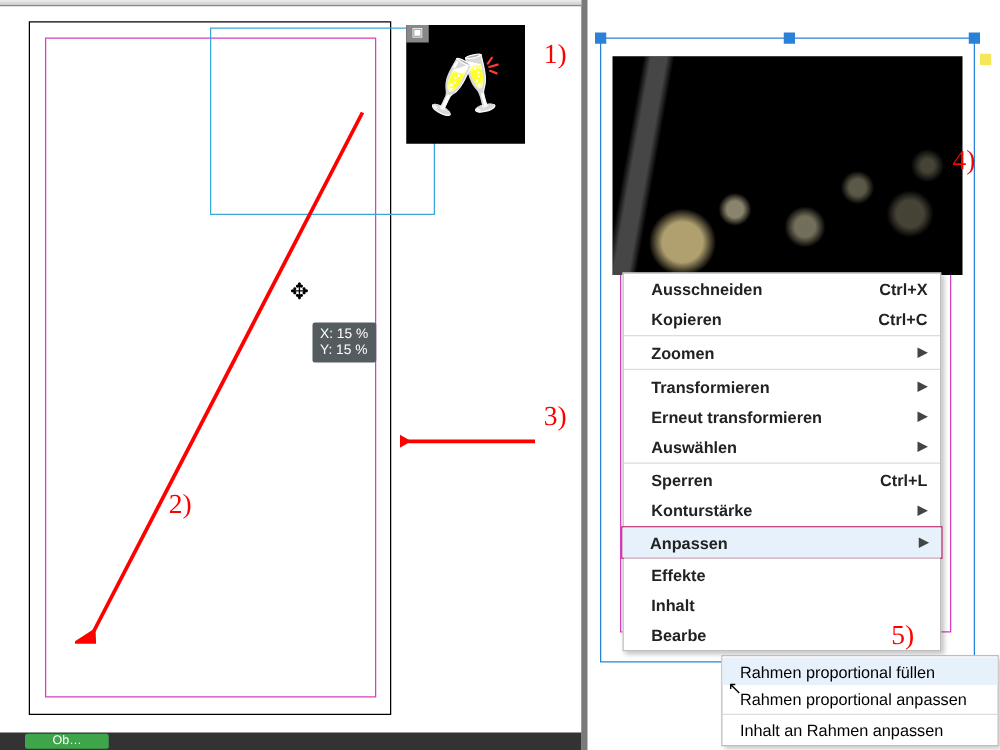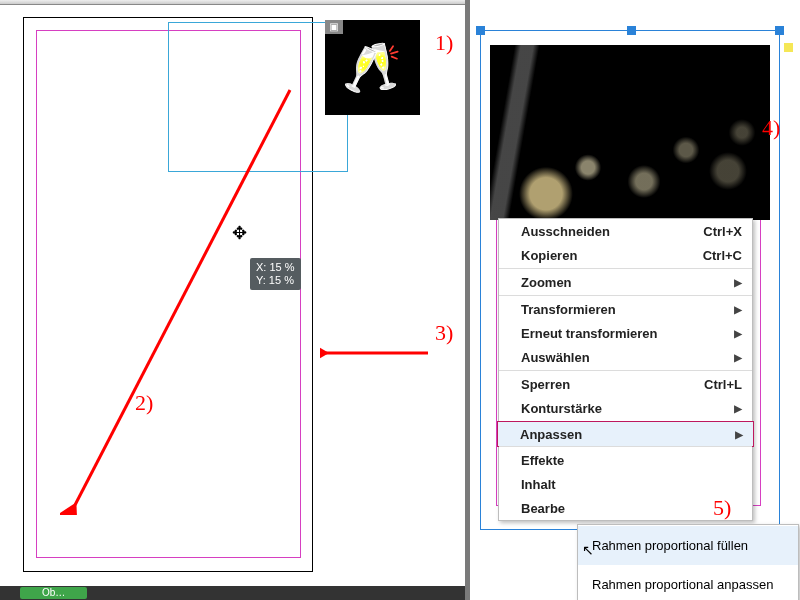--- a/index.html
+++ b/index.html
@@ -180,21 +180,21 @@
     left: 577px; top: 524px;
     width: 222px;
     background: #fff;
     border: 1px solid #bdbdbd;
     box-shadow: 2px 2px 4px rgba(0,0,0,.25);
     font-size: 13px;
     padding: 1px 0;
   }
   .sub-item {
     padding: 3px 10px 3px 14px;
-    height: 39px;
+    height: 22px;
     display: flex; align-items: center;
   }
   .sub-item.hover { background: #e7f1fb; }
   .status-bar {
     position: absolute;
     left: 0; bottom: 0;
     width: 465px; height: 14px;
     background: #333;
   }
   .status-pill {

